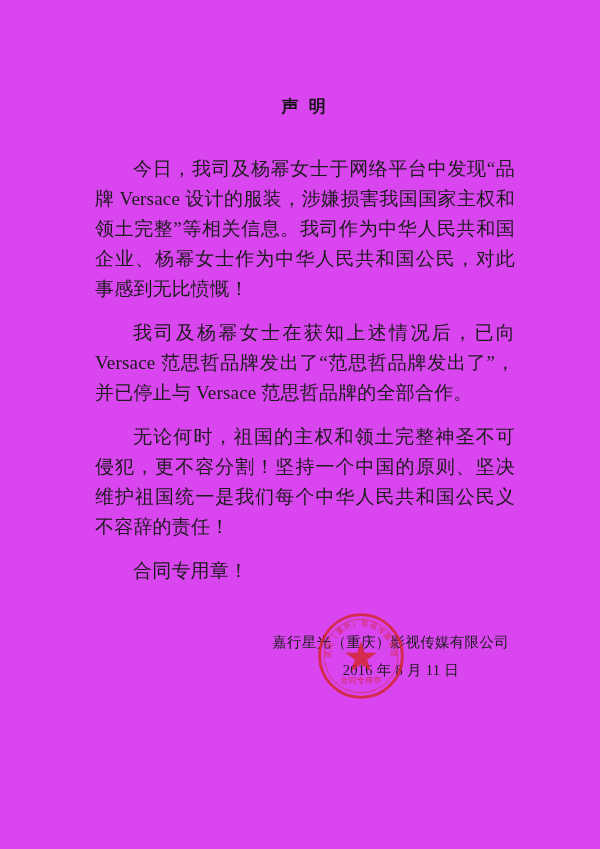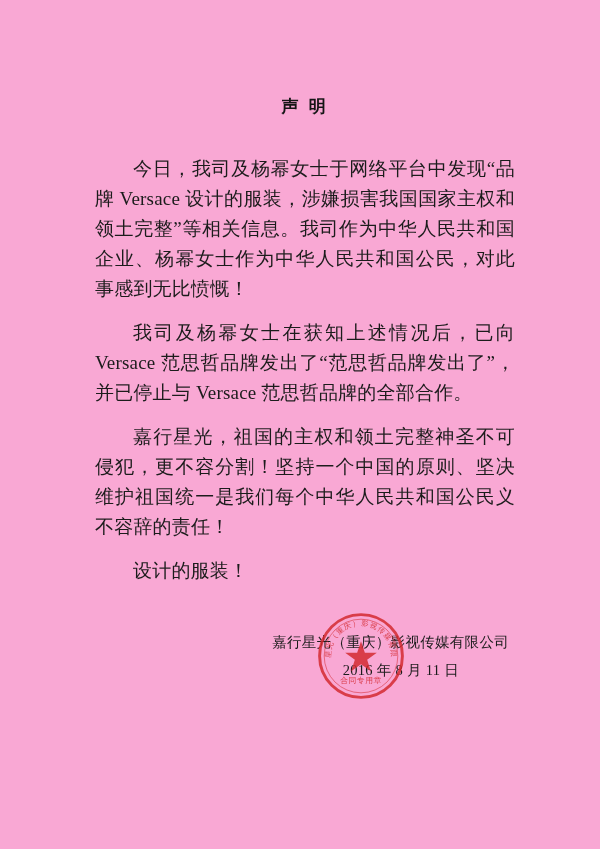--- a/index.html
+++ b/index.html
@@ -14,21 +14,21 @@
     color: #1a1a1a;
     position: relative;
     overflow: hidden;
   }
   .page {
     position: absolute;
     left: 0;
     top: 0;
     width: 600px;
     height: 849px;
-    background: #f9a8d4;
+    background: #d946ef;
   }
   .doc {
     position: absolute;
     left: 95px;
     top: 95px;
     width: 420px;
   }
   .doc-title {
     text-align: center;
     font-size: 17px;
@@ -95,23 +95,23 @@
 
 <div class="page">
   <div class="doc">
 
     <div class="doc-title">声  明</div>
 
     <div class="para">今日，我司及杨幂女士于网络平台中发现“品牌 Versace 设计的服装，涉嫌损害我国国家主权和领土完整”等相关信息。我司作为中华人民共和国企业、杨幂女士作为中华人民共和国公民，对此事感到无比愤慨！</div>
 
     <div class="para">我司及杨幂女士在获知上述情况后，已向 Versace 范思哲品牌发出了“范思哲品牌发出了”，并已停止与 Versace 范思哲品牌的全部合作。</div>
 
-    <div class="para">嘉行星光，祖国的主权和领土完整神圣不可侵犯，更不容分割！坚持一个中国的原则、坚决维护祖国统一是我们每个中华人民共和国公民义不容辞的责任！</div>
+    <div class="para">无论何时，祖国的主权和领土完整神圣不可侵犯，更不容分割！坚持一个中国的原则、坚决维护祖国统一是我们每个中华人民共和国公民义不容辞的责任！</div>
 
-    <div class="para">设计的服装！</div>
+    <div class="para">合同专用章！</div>
 
     <div class="signature-block">
 
       <div class="seal">
         <svg viewBox="0 0 100 100" xmlns="http://www.w3.org/2000/svg">
           <circle cx="50" cy="50" r="45" fill="none" stroke="#d3262b" stroke-width="3.2"></circle>
           <circle cx="50" cy="50" r="40" fill="none" stroke="#d3262b" stroke-width="0.7"></circle>
           <path id="sealArc" d="M 50,50 m -33,0 a 33,33 0 1,1 66,0" fill="none" stroke="none"></path>
           <text class="seal-text">
             <textPath href="#sealArc" startOffset="50%" text-anchor="middle">嘉行星光（重庆）影视传媒有限公司</textPath>

